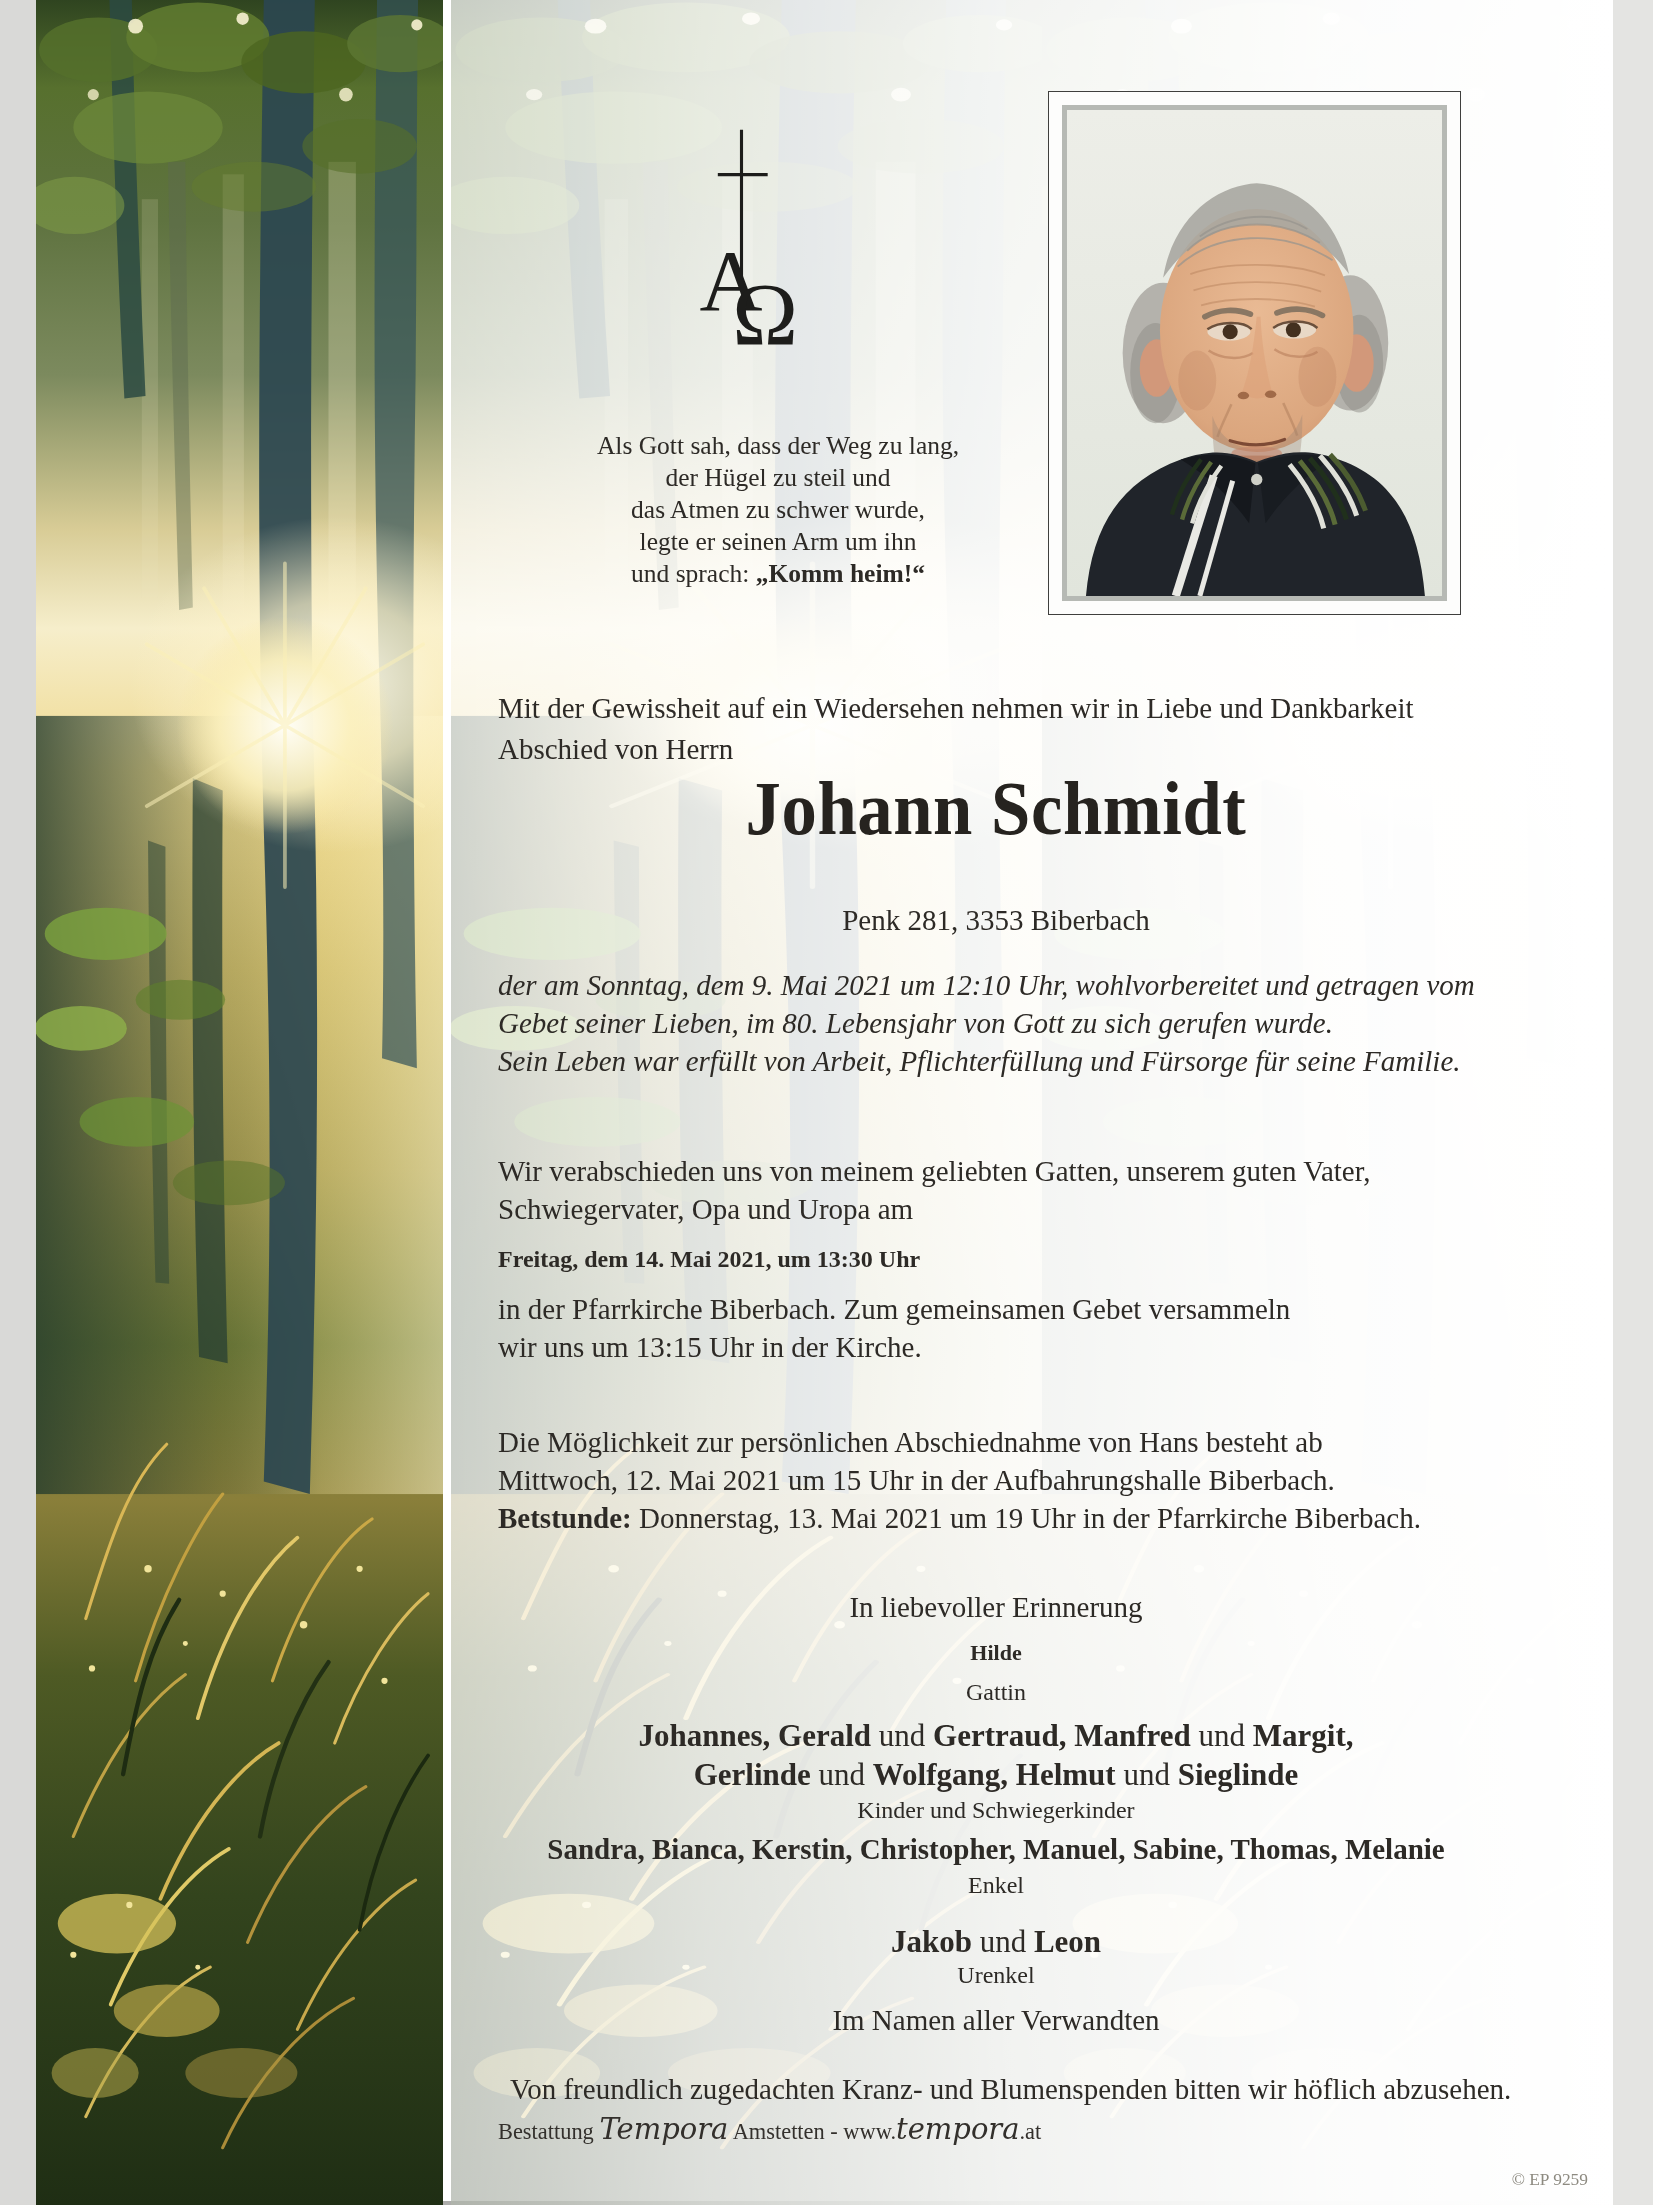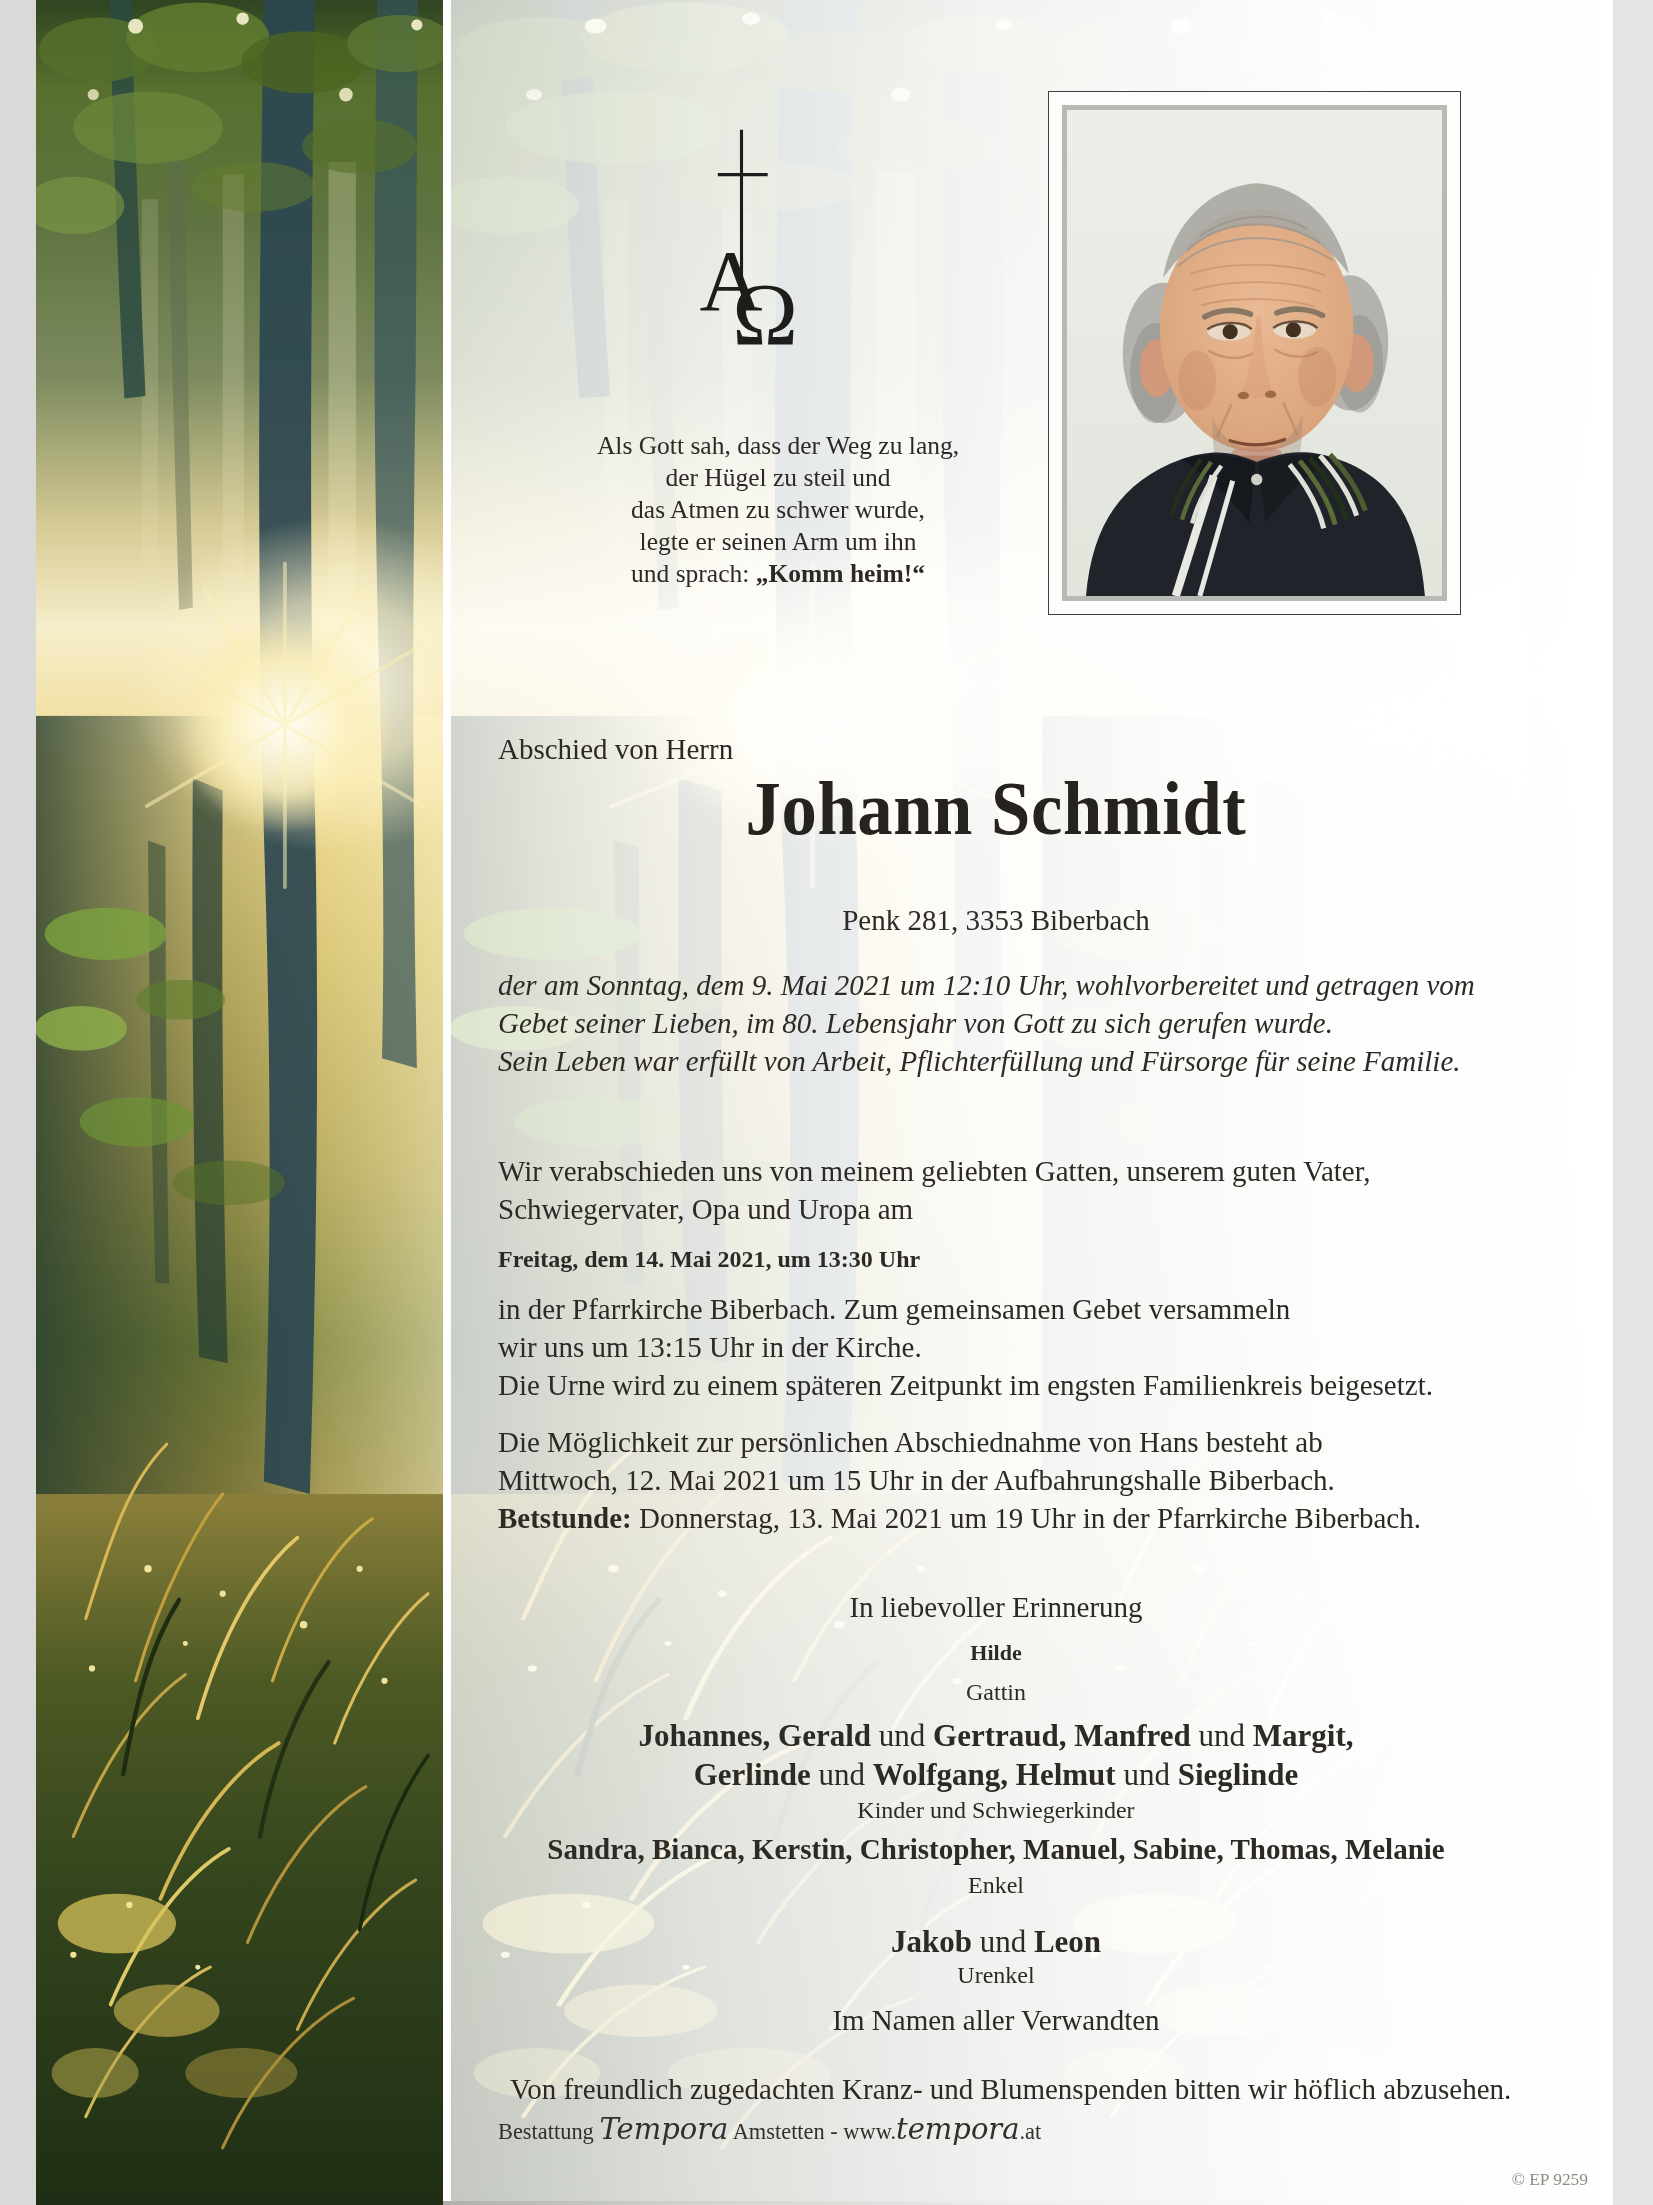--- a/index.html
+++ b/index.html
@@ -308,41 +308,41 @@
         <g stroke-width="7" fill="none">
           <path d="M244,568 C222,598 206,630 198,660" stroke="#dfe0d8"></path>
           <path d="M228,562 C206,592 190,624 182,654" stroke="#5a6b38"></path>
           <path d="M212,558 C190,586 174,616 166,646" stroke="#20301c"></path>
         </g>
         <circle cx="300" cy="590" r="9" fill="#cfd0c8"></circle>
       </svg>
     </div>
   </div>
 
+  <div class="tline intro1">Mit der Gewissheit auf ein Wiedersehen nehmen wir in Liebe und Dankbarkeit</div>
   <div class="tline intro2">Abschied von Herrn</div>
 
   <h1 class="name">Johann Schmidt</h1>
   <div class="cline sub2">Penk 281, 3353 Biberbach</div>
 
   <div class="para p1">
     <div class="ln">der am Sonntag, dem 9. Mai 2021 um 12:10 Uhr, wohlvorbereitet und getragen vom</div>
     <div class="ln">Gebet seiner Lieben, im 80. Lebensjahr von Gott zu sich gerufen wurde.</div>
     <div class="ln">Sein Leben war erfüllt von Arbeit, Pflichterfüllung und Fürsorge für seine Familie.</div>
   </div>
 
   <div class="para p2">
     <div class="ln">Wir verabschieden uns von meinem geliebten Gatten, unserem guten Vater,</div>
     <div class="ln">Schwiegervater, Opa und Uropa am</div>
   </div>
   <div class="dateline">Freitag, dem 14. Mai 2021, um 13:30 Uhr</div>
 
   <div class="para p3">
     <div class="ln">in der Pfarrkirche Biberbach. Zum gemeinsamen Gebet versammeln</div>
     <div class="ln">wir uns um 13:15 Uhr in der Kirche.</div>
-    <div class="ln">Die Urne wird zu einem späteren Zeitpunkt im engsten Familienkreis beigesetzt.</div>
   </div>
 
   <div class="para p4">
     <div class="ln">Die Möglichkeit zur persönlichen Abschiednahme von Hans besteht ab</div>
     <div class="ln">Mittwoch, 12. Mai 2021 um 15 Uhr in der Aufbahrungshalle Biberbach.</div>
     <div class="ln">
       <span class="b">Betstunde:</span><span> Donnerstag, 13. Mai 2021 um 19 Uhr in der Pfarrkirche Biberbach.</span>
     </div>
   </div>
 

